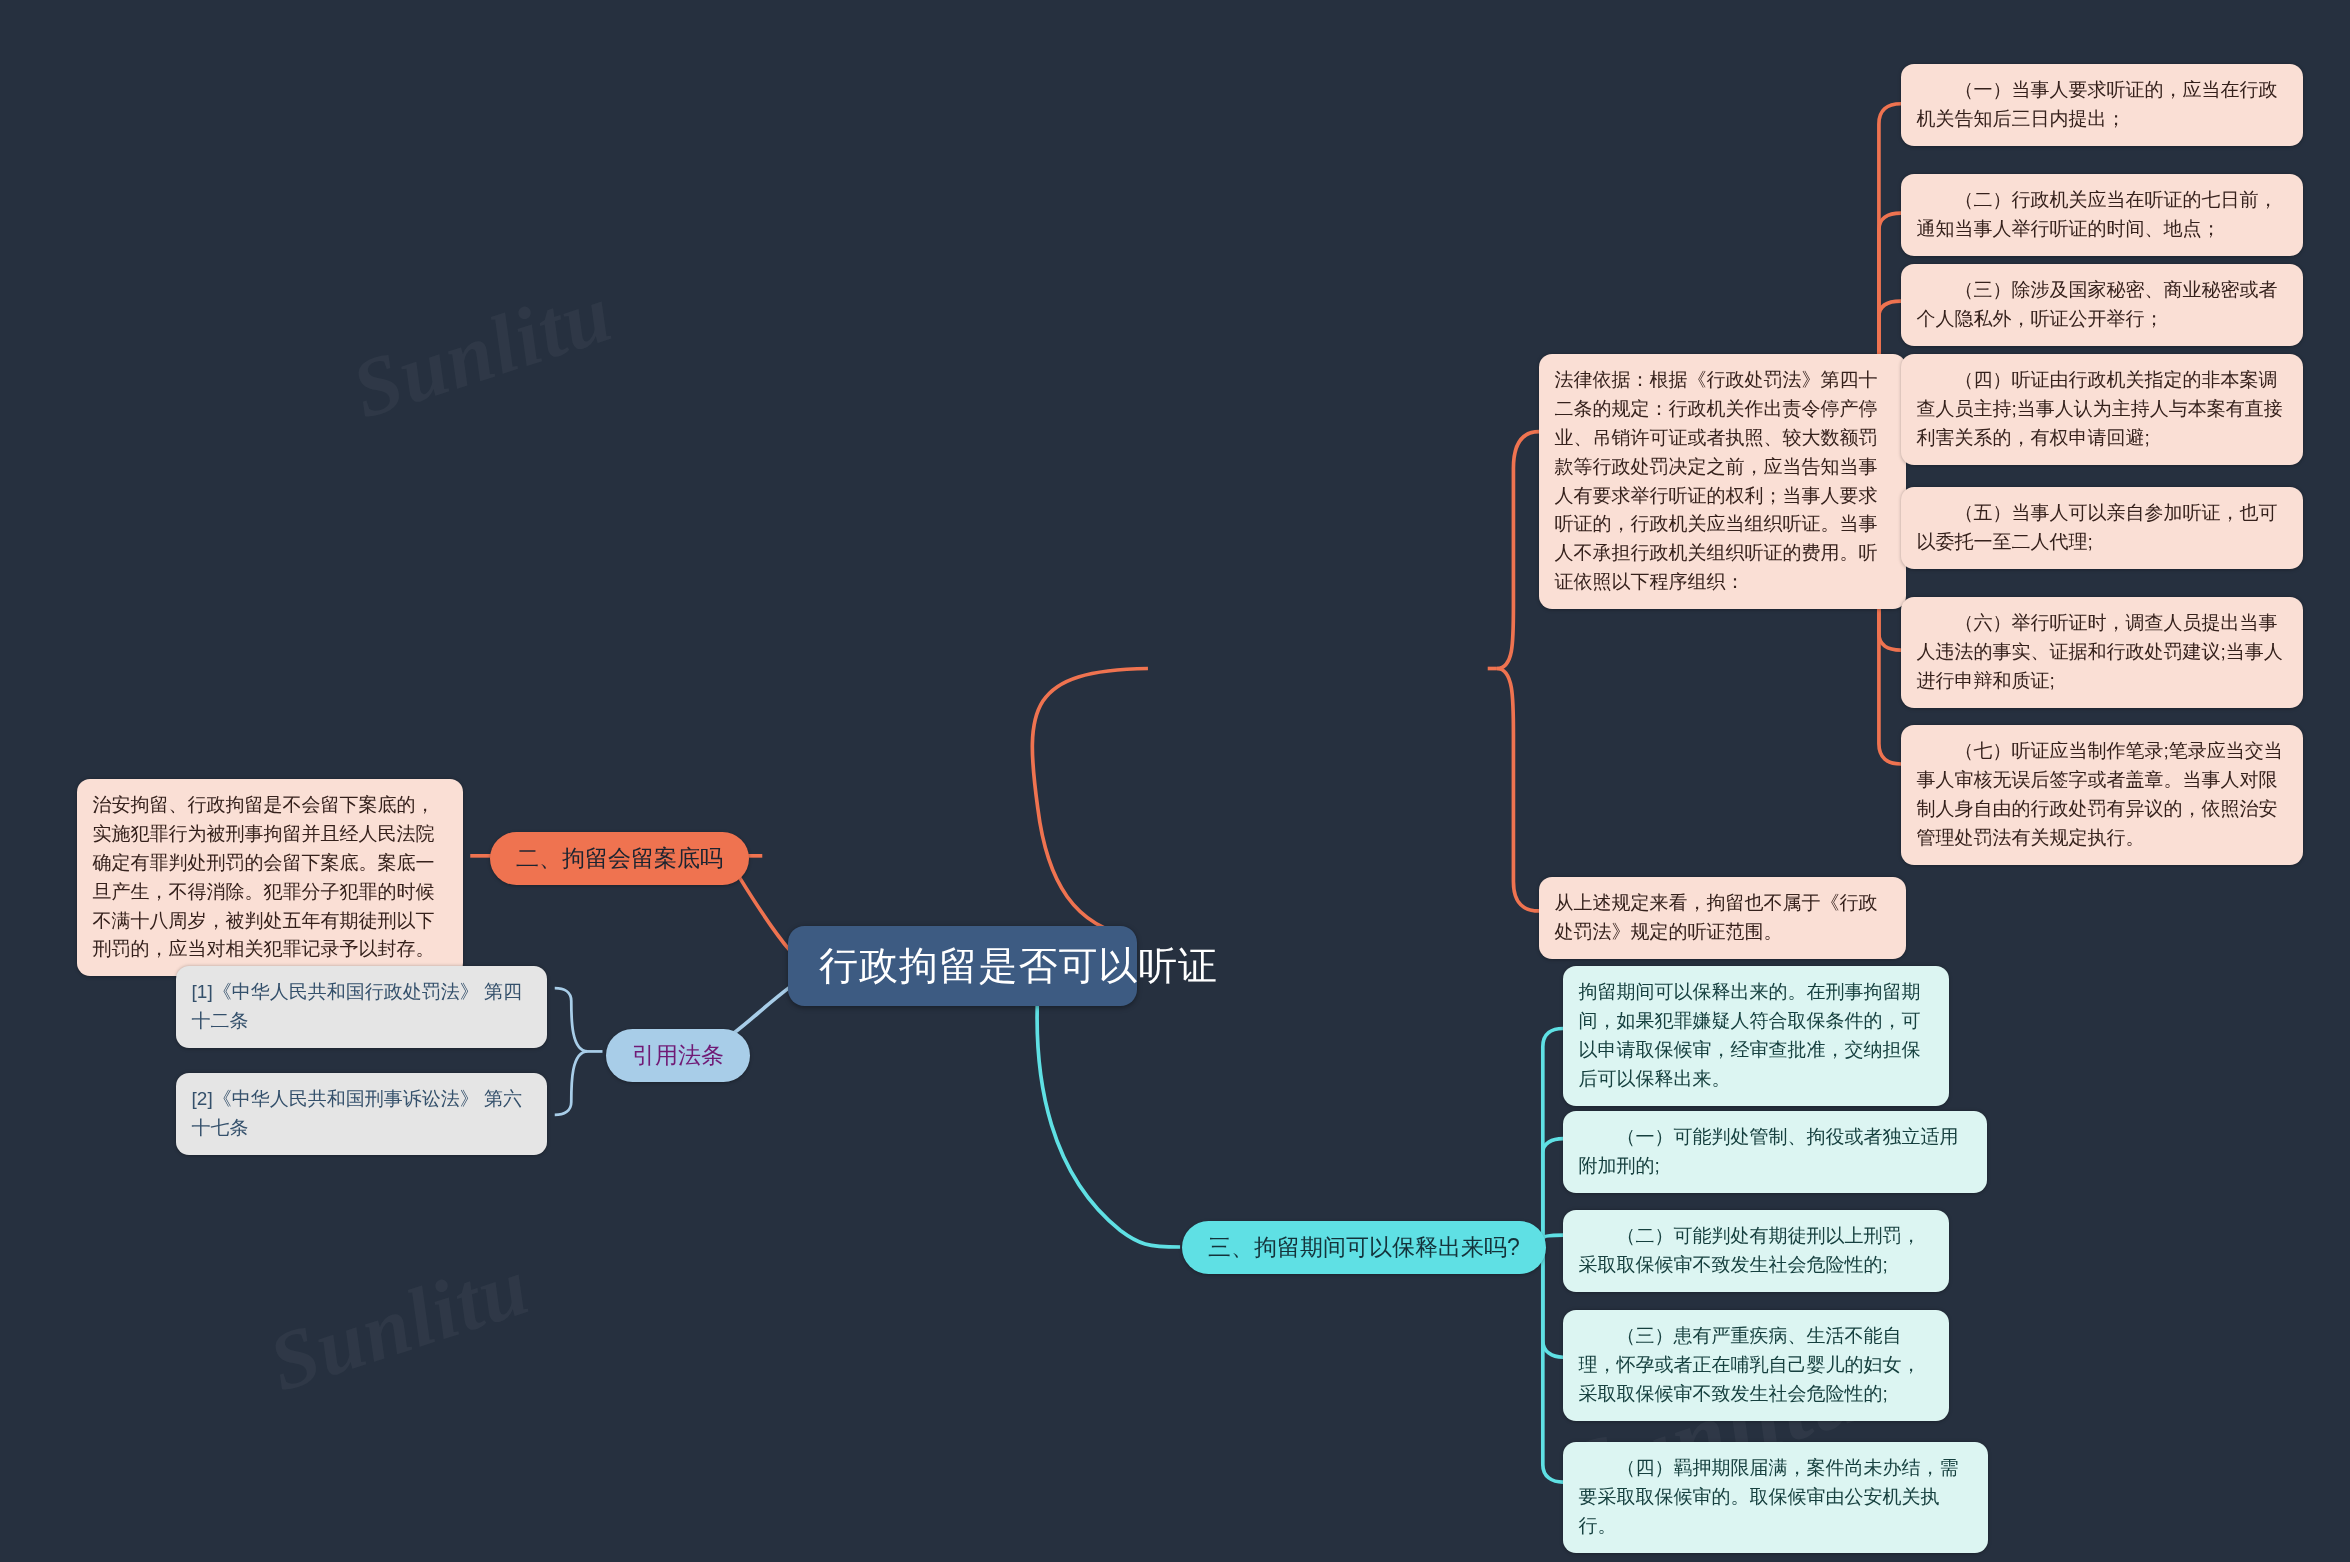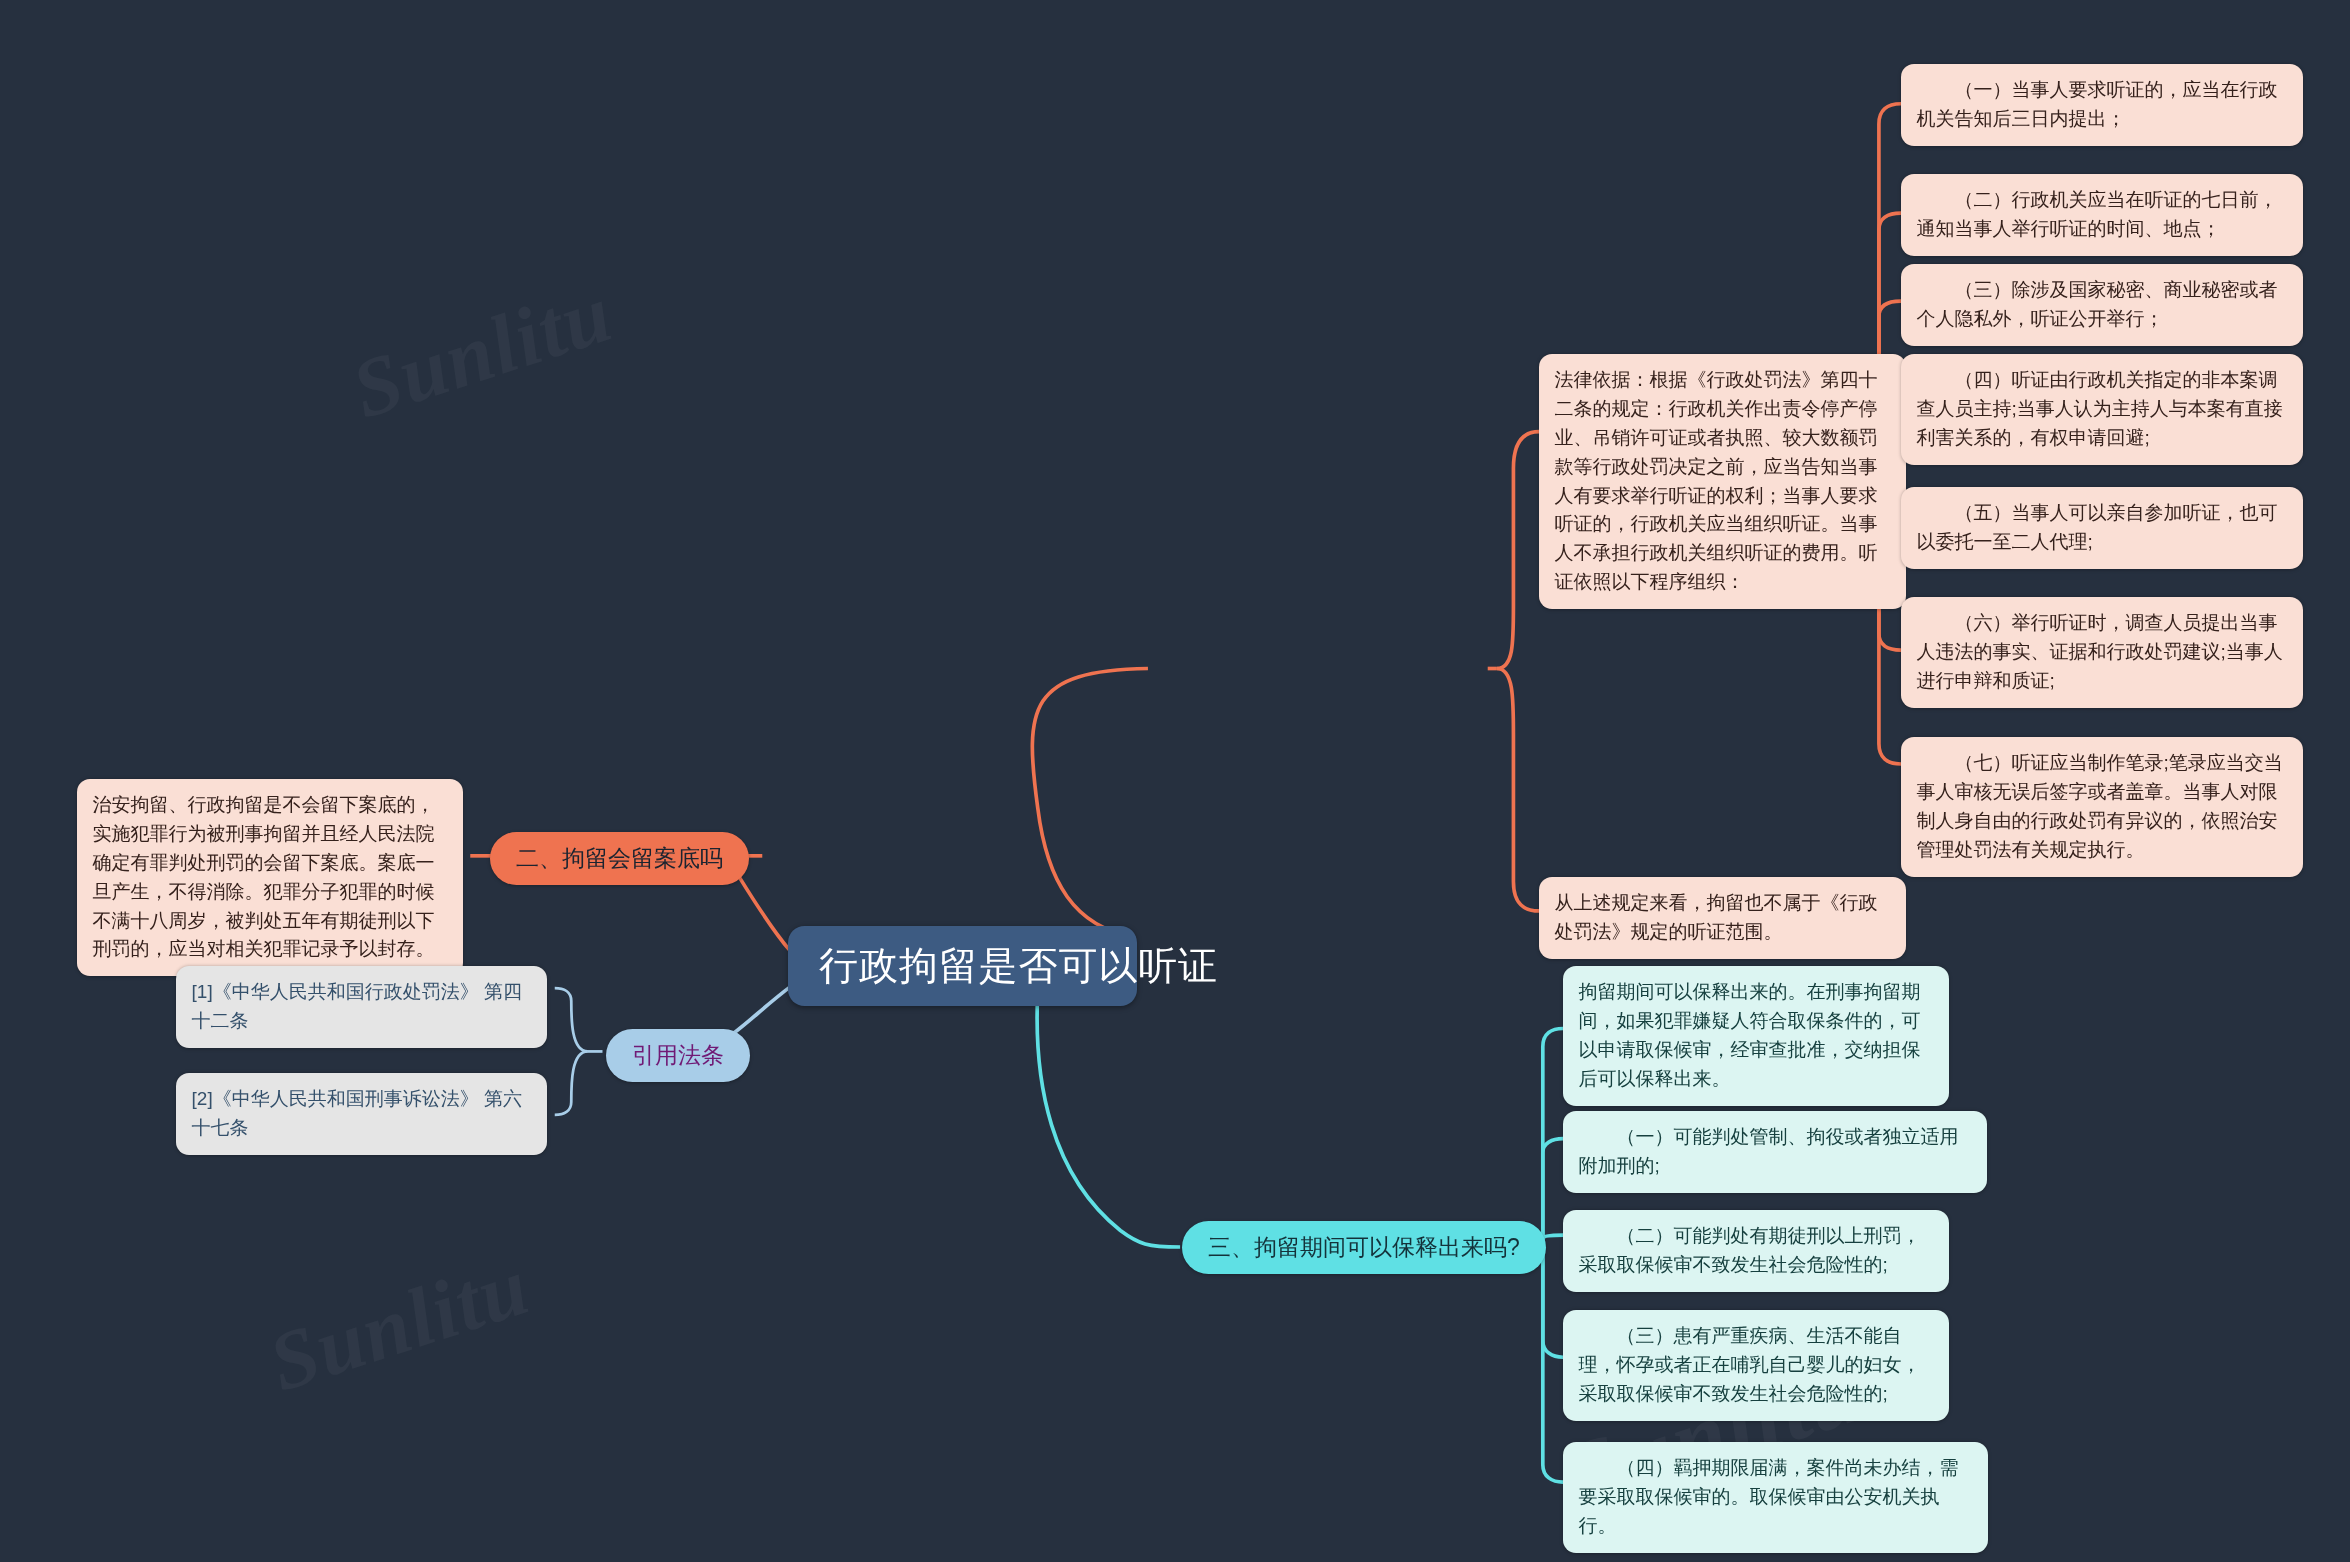--- a/index.html
+++ b/index.html
@@ -146,21 +146,21 @@
   <div class="node card peach" style="left:1539px; top:354px; width:367px;">法律依据：根据《行政处罚法》第四十二条的规定：行政机关作出责令停产停业、吊销许可证或者执照、较大数额罚款等行政处罚决定之前，应当告知当事人有要求举行听证的权利；当事人要求听证的，行政机关应当组织听证。当事人不承担行政机关组织听证的费用。听证依照以下程序组织：</div>
 
   <div class="node card peach" style="left:1539px; top:877px; width:367px;">从上述规定来看，拘留也不属于《行政处罚法》规定的听证范围。</div>
 
   <div class="node card peach indent" style="left:1901px; top:64px; width:402px;">（一）当事人要求听证的，应当在行政机关告知后三日内提出；</div>
   <div class="node card peach indent" style="left:1901px; top:174px; width:402px;">（二）行政机关应当在听证的七日前，通知当事人举行听证的时间、地点；</div>
   <div class="node card peach indent" style="left:1901px; top:264px; width:402px;">（三）除涉及国家秘密、商业秘密或者个人隐私外，听证公开举行；</div>
   <div class="node card peach indent" style="left:1901px; top:354px; width:402px;">（四）听证由行政机关指定的非本案调查人员主持;当事人认为主持人与本案有直接利害关系的，有权申请回避;</div>
   <div class="node card peach indent" style="left:1901px; top:487px; width:402px;">（五）当事人可以亲自参加听证，也可以委托一至二人代理;</div>
   <div class="node card peach indent" style="left:1901px; top:597px; width:402px;">（六）举行听证时，调查人员提出当事人违法的事实、证据和行政处罚建议;当事人进行申辩和质证;</div>
-  <div class="node card peach indent" style="left:1901px; top:725px; width:402px;margin-top:12px;">（七）听证应当制作笔录;笔录应当交当事人审核无误后签字或者盖章。当事人对限制人身自由的行政处罚有异议的，依照治安管理处罚法有关规定执行。</div>
+  <div class="node card peach indent" style="left:1901px; top:725px; width:402px;">（七）听证应当制作笔录;笔录应当交当事人审核无误后签字或者盖章。当事人对限制人身自由的行政处罚有异议的，依照治安管理处罚法有关规定执行。</div>
 
   <div class="node pill orange" style="left:490px; top:832px;">二、拘留会留案底吗</div>
 
   <div class="node card peach" style="left:77px; top:779px; width:386px;">治安拘留、行政拘留是不会留下案底的，实施犯罪行为被刑事拘留并且经人民法院确定有罪判处刑罚的会留下案底。案底一旦产生，不得消除。犯罪分子犯罪的时候不满十八周岁，被判处五年有期徒刑以下刑罚的，应当对相关犯罪记录予以封存。</div>
 
   <div class="node pill cyan" style="left:1182px; top:1221px;">三、拘留期间可以保释出来吗?</div>
 
   <div class="node card mint" style="left:1563px; top:966px; width:386px;">拘留期间可以保释出来的。在刑事拘留期间，如果犯罪嫌疑人符合取保条件的，可以申请取保候审，经审查批准，交纳担保后可以保释出来。</div>
 
   <div class="node card mint indent" style="left:1563px; top:1111px; width:424px;">（一）可能判处管制、拘役或者独立适用附加刑的;</div>

